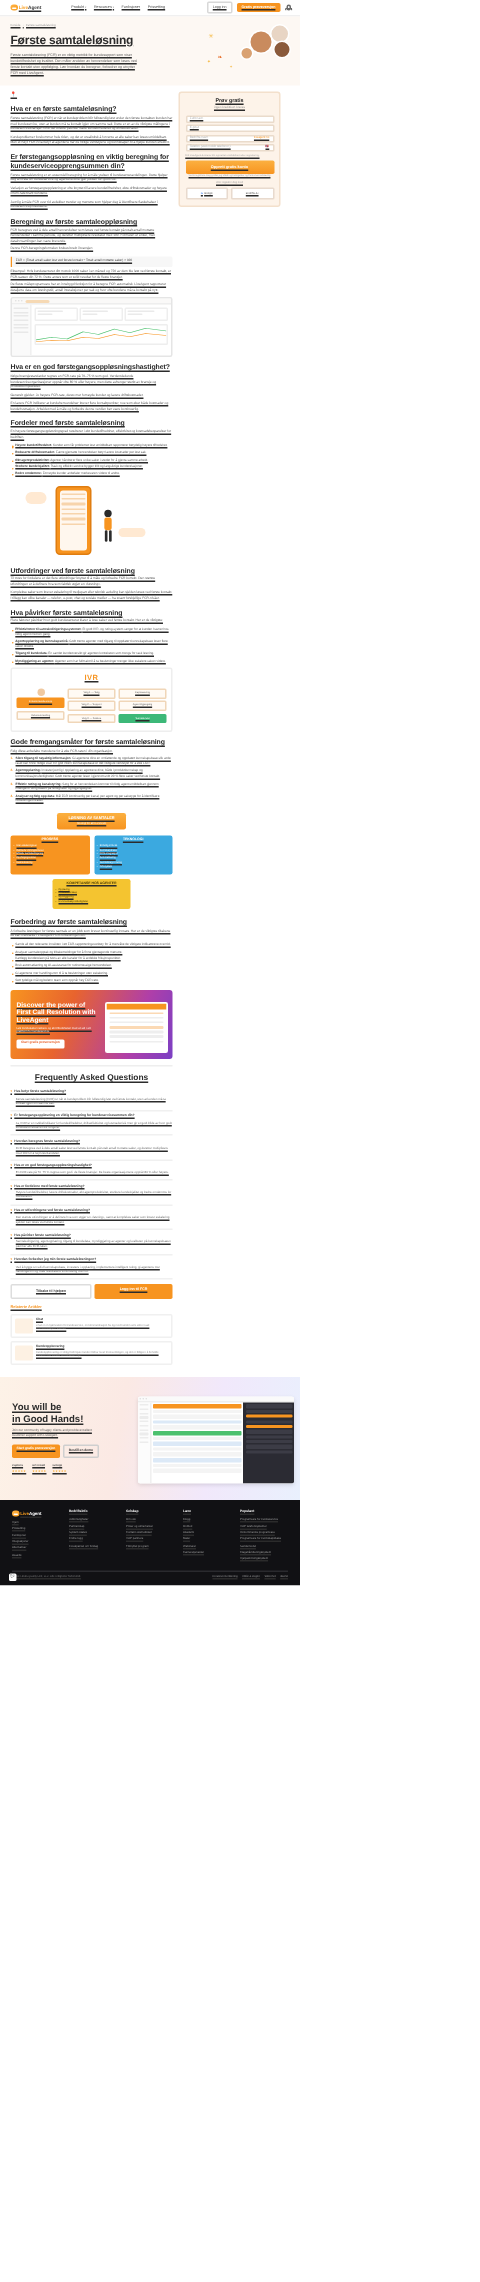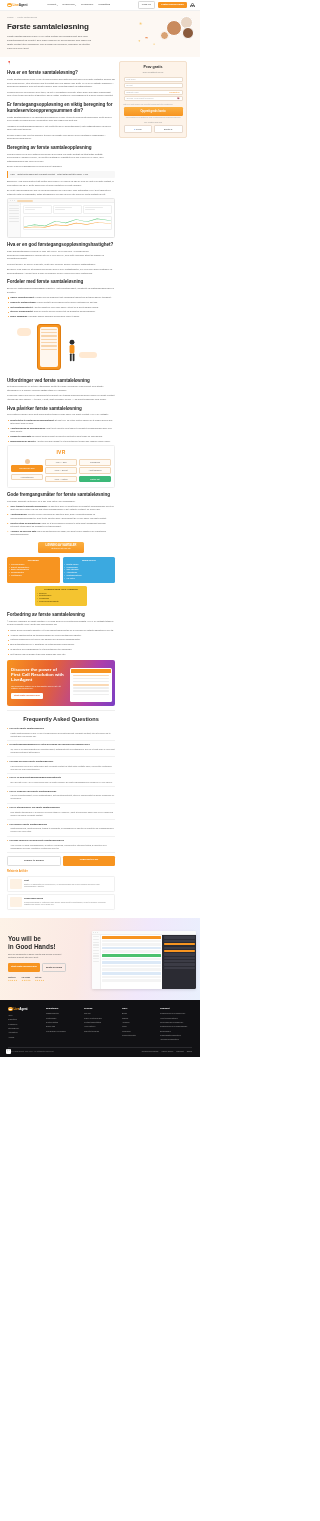--- a/index.html
+++ b/index.html
@@ -5,21 +5,21 @@
   * { box-sizing: border-box; margin: 0; padding: 0; }
   html, body { width: 200px; }
   body {
     font-family: "Liberation Sans", sans-serif;
     background: #ffffff;
     color: #2b2b2b;
     font-size: 2.6px;
     line-height: 1.45;
     -webkit-font-smoothing: antialiased;
   }
-  .page { width: 200px; position: relative; overflow: hidden; }
+  .page { width: 200px; position: relative; overflow: hidden; text-decoration: underline; }
 
   
   .topnav {
     height: 11px; background: #fff; display: flex; align-items: center;
     padding: 0 7px; gap: 4px; border-bottom: 0.3px solid #f0f0f0;
   }
   .logo { display: flex; align-items: center; gap: 1px; }
   .logo-mark {
     width: 4.5px; height: 4.5px; border-radius: 50%;
     background: linear-gradient(135deg,#ffb347,#f89c1c);

